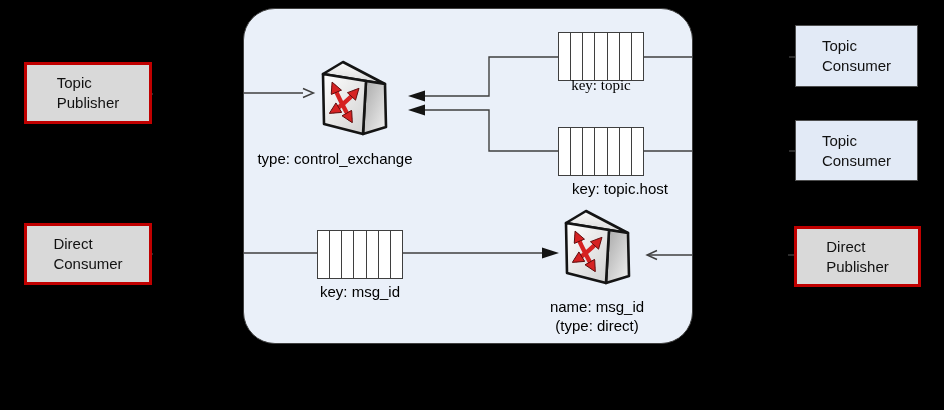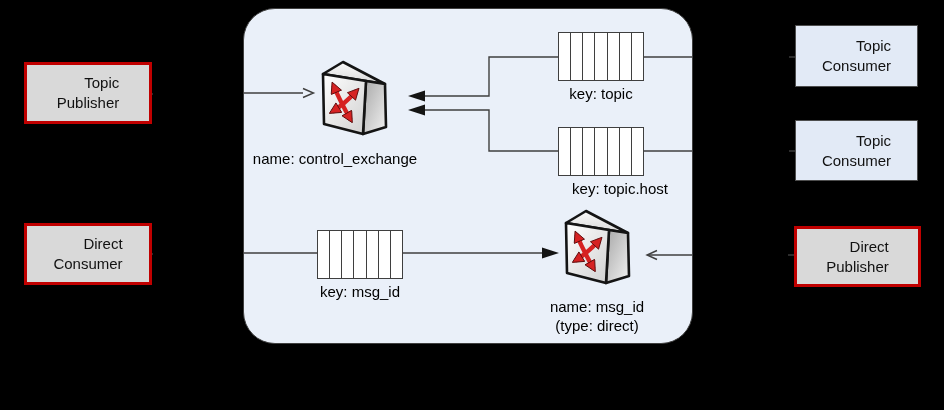--- a/index.html
+++ b/index.html
@@ -8,21 +8,21 @@
     font-family:"Liberation Sans", sans-serif; overflow:hidden;
   }
   .panel {
     position:absolute; left:243px; top:8px; width:450px; height:336px;
     background:#eaf0f9; border:1.4px solid #3f3f3f; border-radius:32px;
     box-sizing:border-box;
   }
   .overlay { position:absolute; left:0; top:0; width:944px; height:410px; }
   .node {
     position:absolute; display:flex; align-items:center; justify-content:center;
-    box-sizing:border-box; text-align:right; font-size:15px; line-height:20px;
+    box-sizing:border-box; text-align:left; font-size:15px; line-height:20px;
     color:#111; white-space:pre-line;
   }
   .node.gray { background:#d9d9d9; border:3px solid #c00000; }
   .node.blue { background:#e2eaf6; border:1.5px solid #4d4d4d; }
   .queue {
     position:absolute; display:flex; background:#ffffff;
     border:1.6px solid #3f3f3f; box-sizing:border-box;
   }
   .queue .cell { flex:1; border-right:1.4px solid #3f3f3f; }
   .queue .cell:last-child { border-right:none; }
@@ -112,26 +112,26 @@
   <div class="queue" style="left:317px; top:230px; width:86px; height:49px;">
     <div class="cell"></div>
       <div class="cell"></div>
       <div class="cell"></div>
       <div class="cell"></div>
       <div class="cell"></div>
       <div class="cell"></div>
       <div class="cell"></div>
   </div>
 
-  <div class="lbl" style="left:531px; top:84px; width:140px;">key: topic</div>
+  <div class="lbl" style="left:531px; top:76px; width:140px;font-family:Liberation Serif, serif;">key: topic</div>
   <div class="lbl" style="left:550px; top:179px; width:140px;">key: topic.host</div>
   <div class="lbl" style="left:290px; top:282px; width:140px;text-align:center;">key: msg_id</div>
 
   <div class="lbl" style="left:245px; top:149px; width:180px;">
-    <div>name: control_exchange</div>
+    <div>type: control_exchange</div>
   </div>
   <div class="lbl" style="left:512px; top:297px; width:170px;">
     <div>name: msg_id</div>
     <div>(type: direct)</div>
   </div>
 
   <div class="node gray" style="left:24px; top:62px; width:128px; height:62px;">
     <span>Topic
 Publisher</span>
   </div>

